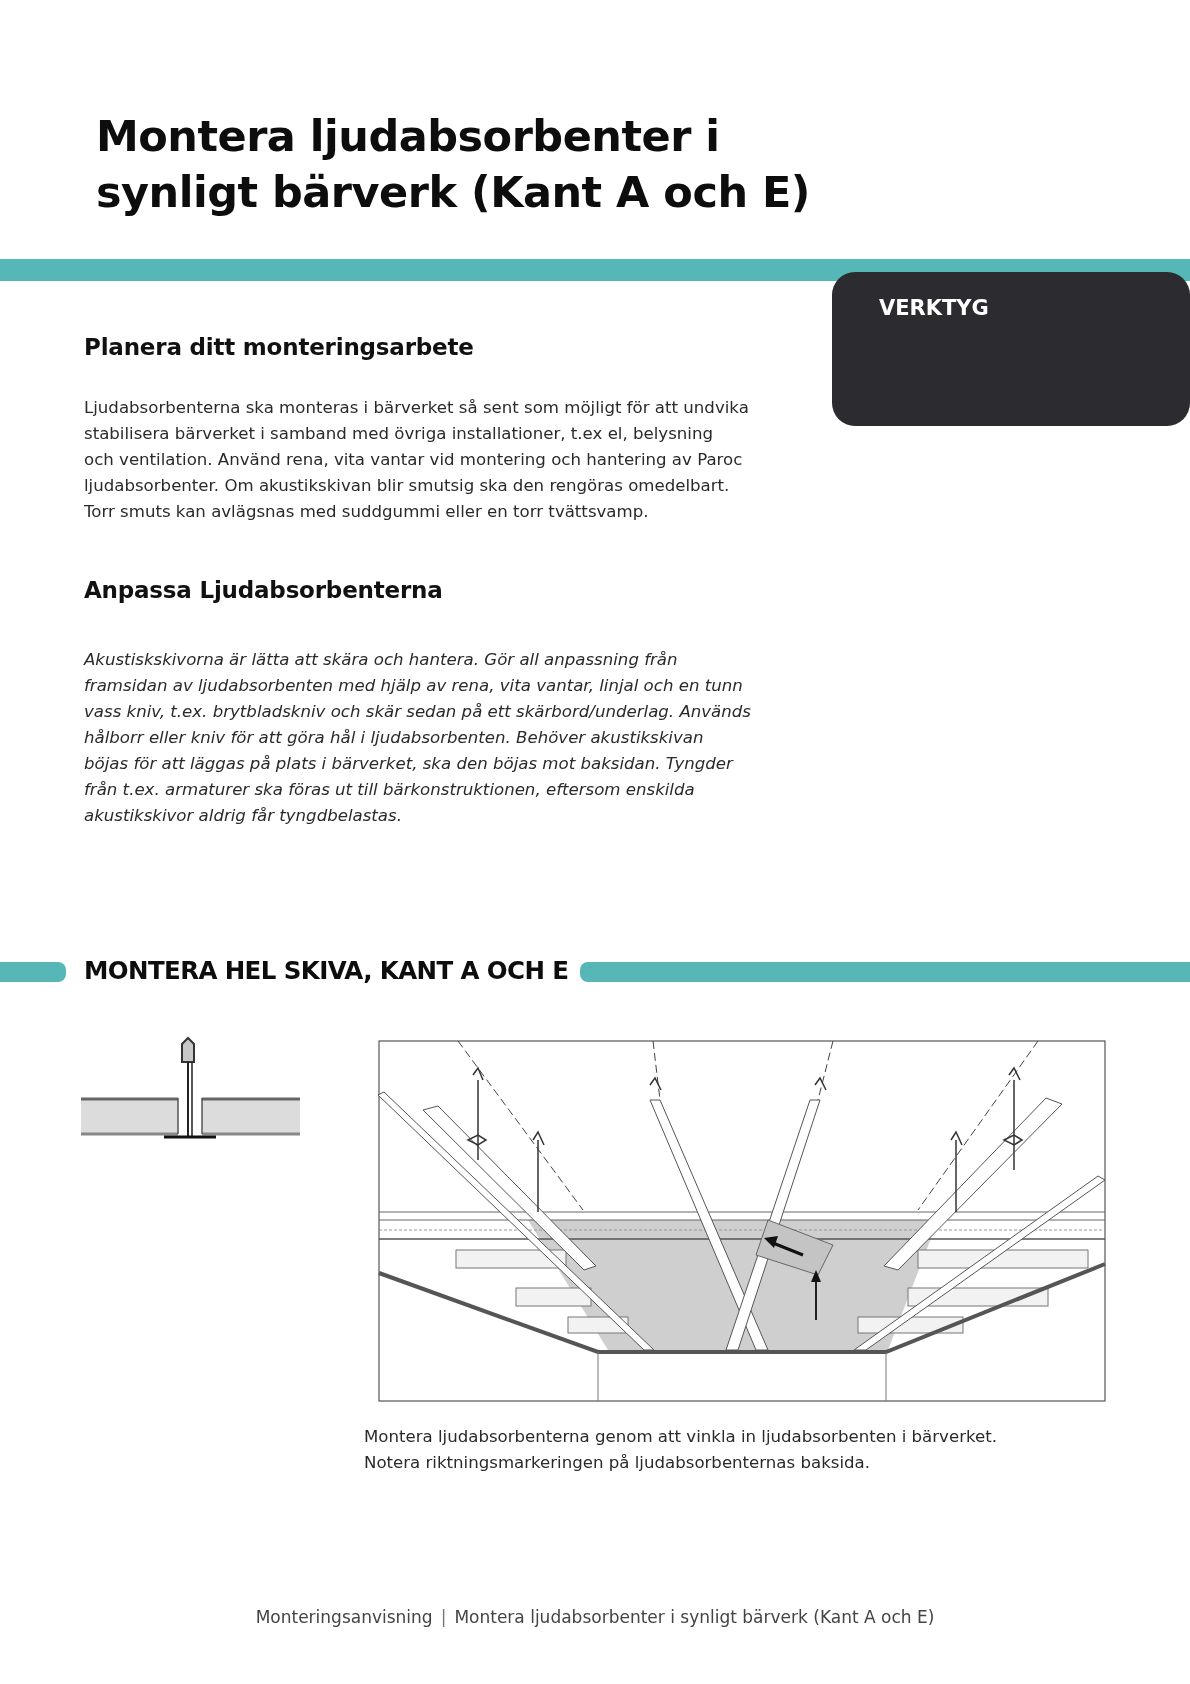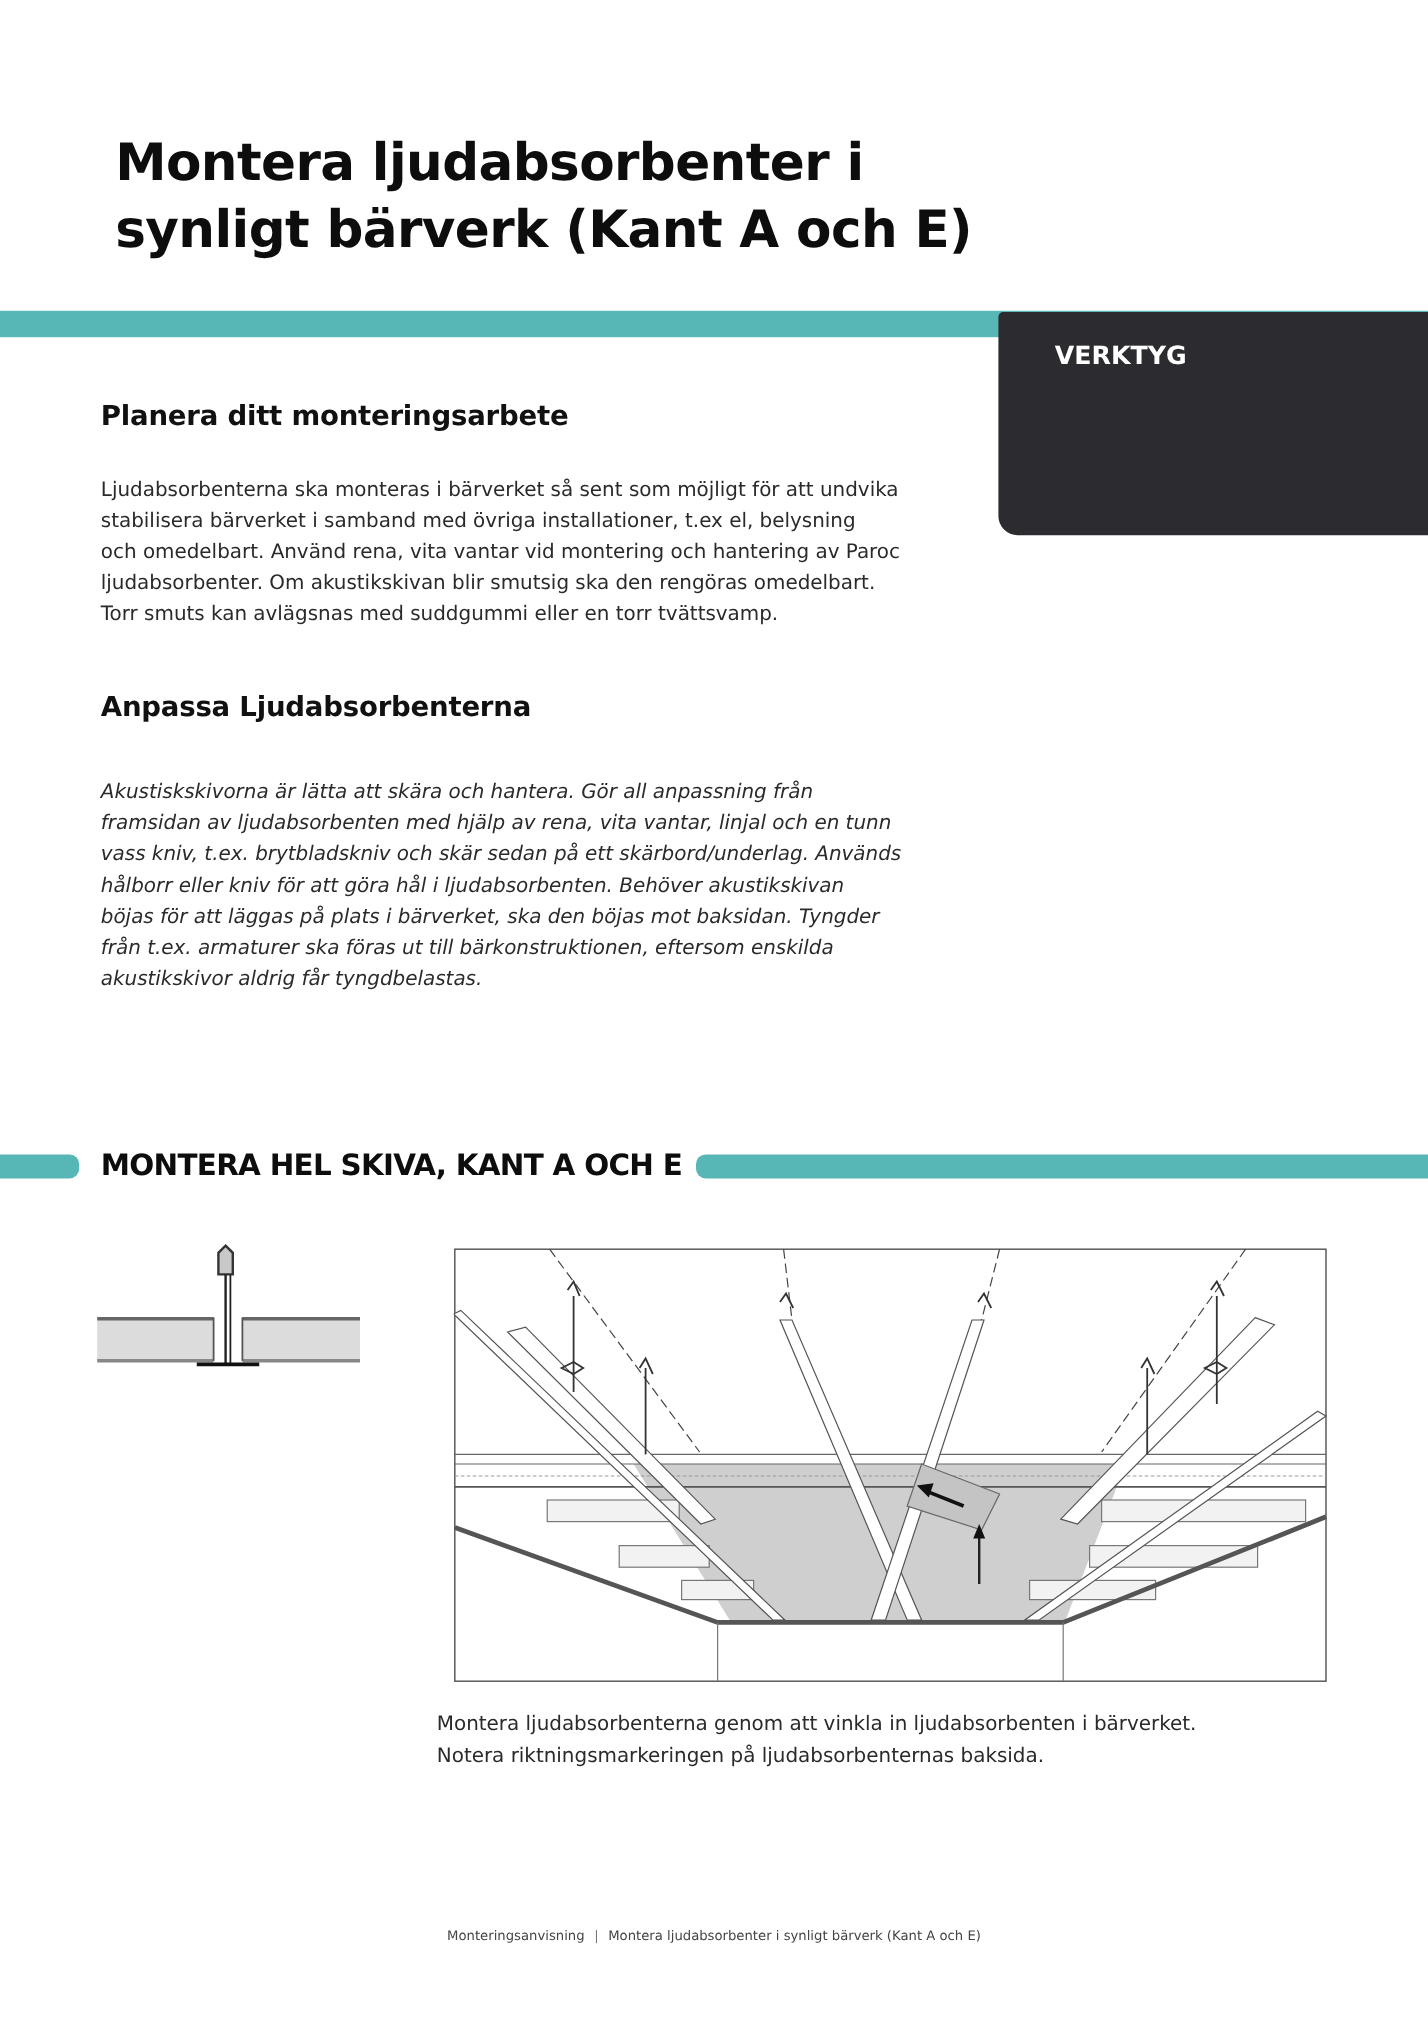--- a/index.html
+++ b/index.html
@@ -2,61 +2,61 @@
 <html><head>
   <meta charset="utf-8">
   <style>
     html, body { margin: 0; padding: 0; background: #ffffff; }
     body { width: 1190px; height: 1684px; position: relative; overflow: hidden;
            font-family: "DejaVu Sans", sans-serif; color: #1b1b1b; }
     .title { position: absolute; left: 84px; top: 96px; margin: 12px; font-size: 43px; line-height: 56px;
              font-weight: bold; letter-spacing: -0.5px; color: #0d0d0d; }
     .title span { display: block; }
     .teal-top { position: absolute; left: 0; top: 259px; width: 1190px; height: 22px; background: #56b7b6; }
-    .tools-box { position: absolute; left: 832px; top: 260px; width: 358px; height: 186px; background: #2c2c30;
-                 border-bottom-left-radius: 16px; border-top-left-radius: 4px; color: #ffffff; }
+    .tools-box { position: absolute; left: 832px; top: 272px; width: 358px; height: 154px; background: #2c2c30;
+                 border-bottom-left-radius: 16px; border-top-left-radius: 4px; color: #ffffff; border-radius: 23px; }
     .tools-title { position: absolute; left: 47px; top: 24px; font-size: 21px; font-weight: bold; letter-spacing: 0px; }
     .tools-list { position: absolute; left: 47px; top: 57px; margin: 0; padding: 0; list-style: none; }
     .tools-list li { font-size: 18.5px; line-height: 29.5px; font-weight: bold; white-space: nowrap; }
     .tools-list li .bullet { display: inline-block; width: 10px; font-weight: bold; }
     .h2 { position: absolute; left: 84px; margin: 0; font-size: 23px; font-weight: bold; color: #111; letter-spacing: -0.2px; }
     .para { position: absolute; left: 84px; width: 700px; margin: 0; font-size: 16.6px; line-height: 26px; color: #2a2a2a; }
     .para span { display: block; white-space: nowrap; }
     .sec-bar-left { position: absolute; left: 0; top: 962px; width: 66px; height: 20px; background: #56b7b6;
                     border-radius: 0 8px 8px 0; }
     .sec-bar-right { position: absolute; left: 580px; top: 962px; width: 620px; height: 20px; background: #56b7b6;
                      border-radius: 8px 0 0 8px; }
     .sec-title { position: absolute; left: 84px; top: 956px; margin: 0; font-size: 24.5px; font-weight: bold;
                  letter-spacing: -0.6px; color: #0d0d0d; white-space: nowrap; }
     .profile-fig { position: absolute; left: 78px; top: 1030px; }
     .ceiling-fig { position: absolute; left: 378px; top: 1040px; }
     .caption { position: absolute; left: 364px; top: 1424px; margin: 0; font-size: 16.6px; line-height: 26px; color: #2a2a2a; }
     .caption span { display: block; white-space: nowrap; }
-    .footer { position: absolute; left: 0; width: 1190px; top: 1607px; text-align: center; font-size: 11px; color: #444; }
+    .footer { position: absolute; left: 0; width: 1190px; top: 1607px; text-align: center; font-size: 17px; color: #444; }
     .footer .sep { margin: 0 8px; color: #777; }
   </style>
 </head>
 <body>
 
 <h1 class="title">
   <span>Montera ljudabsorbenter i</span>
   <span>synligt bärverk (Kant A och E)</span>
 </h1>
 
 <div class="teal-top"></div>
 
 <aside class="tools-box">
   <div class="tools-title">VERKTYG</div>
 </aside>
 
 <h2 class="h2" style="top:334px;">Planera ditt monteringsarbete</h2>
 <div class="para" style="top:395px;">
   <span>Ljudabsorbenterna ska monteras i bärverket så sent som möjligt för att undvika</span>
   <span>stabilisera bärverket i samband med övriga installationer, t.ex el, belysning</span>
-  <span>och omedelbart. Använd rena, vita vantar vid montering och hantering av Paroc</span>
+  <span>och ventilation. Använd rena, vita vantar vid montering och hantering av Paroc</span>
   <span>ljudabsorbenter. Om akustikskivan blir smutsig ska den rengöras omedelbart.</span>
   <span>Torr smuts kan avlägsnas med suddgummi eller en torr tvättsvamp.</span>
 </div>
 
 <h2 class="h2" style="top:577px;">Anpassa Ljudabsorbenterna</h2>
 <div class="para" style="top:647px;font-style:italic;">
   <span>Akustiskskivorna är lätta att skära och hantera. Gör all anpassning från</span>
   <span>framsidan av ljudabsorbenten med hjälp av rena, vita vantar, linjal och en tunn</span>
   <span>vass kniv, t.ex. brytbladskniv och skär sedan på ett skärbord/underlag. Används</span>
   <span>hålborr eller kniv för att göra hål i ljudabsorbenten. Behöver akustikskivan</span>

